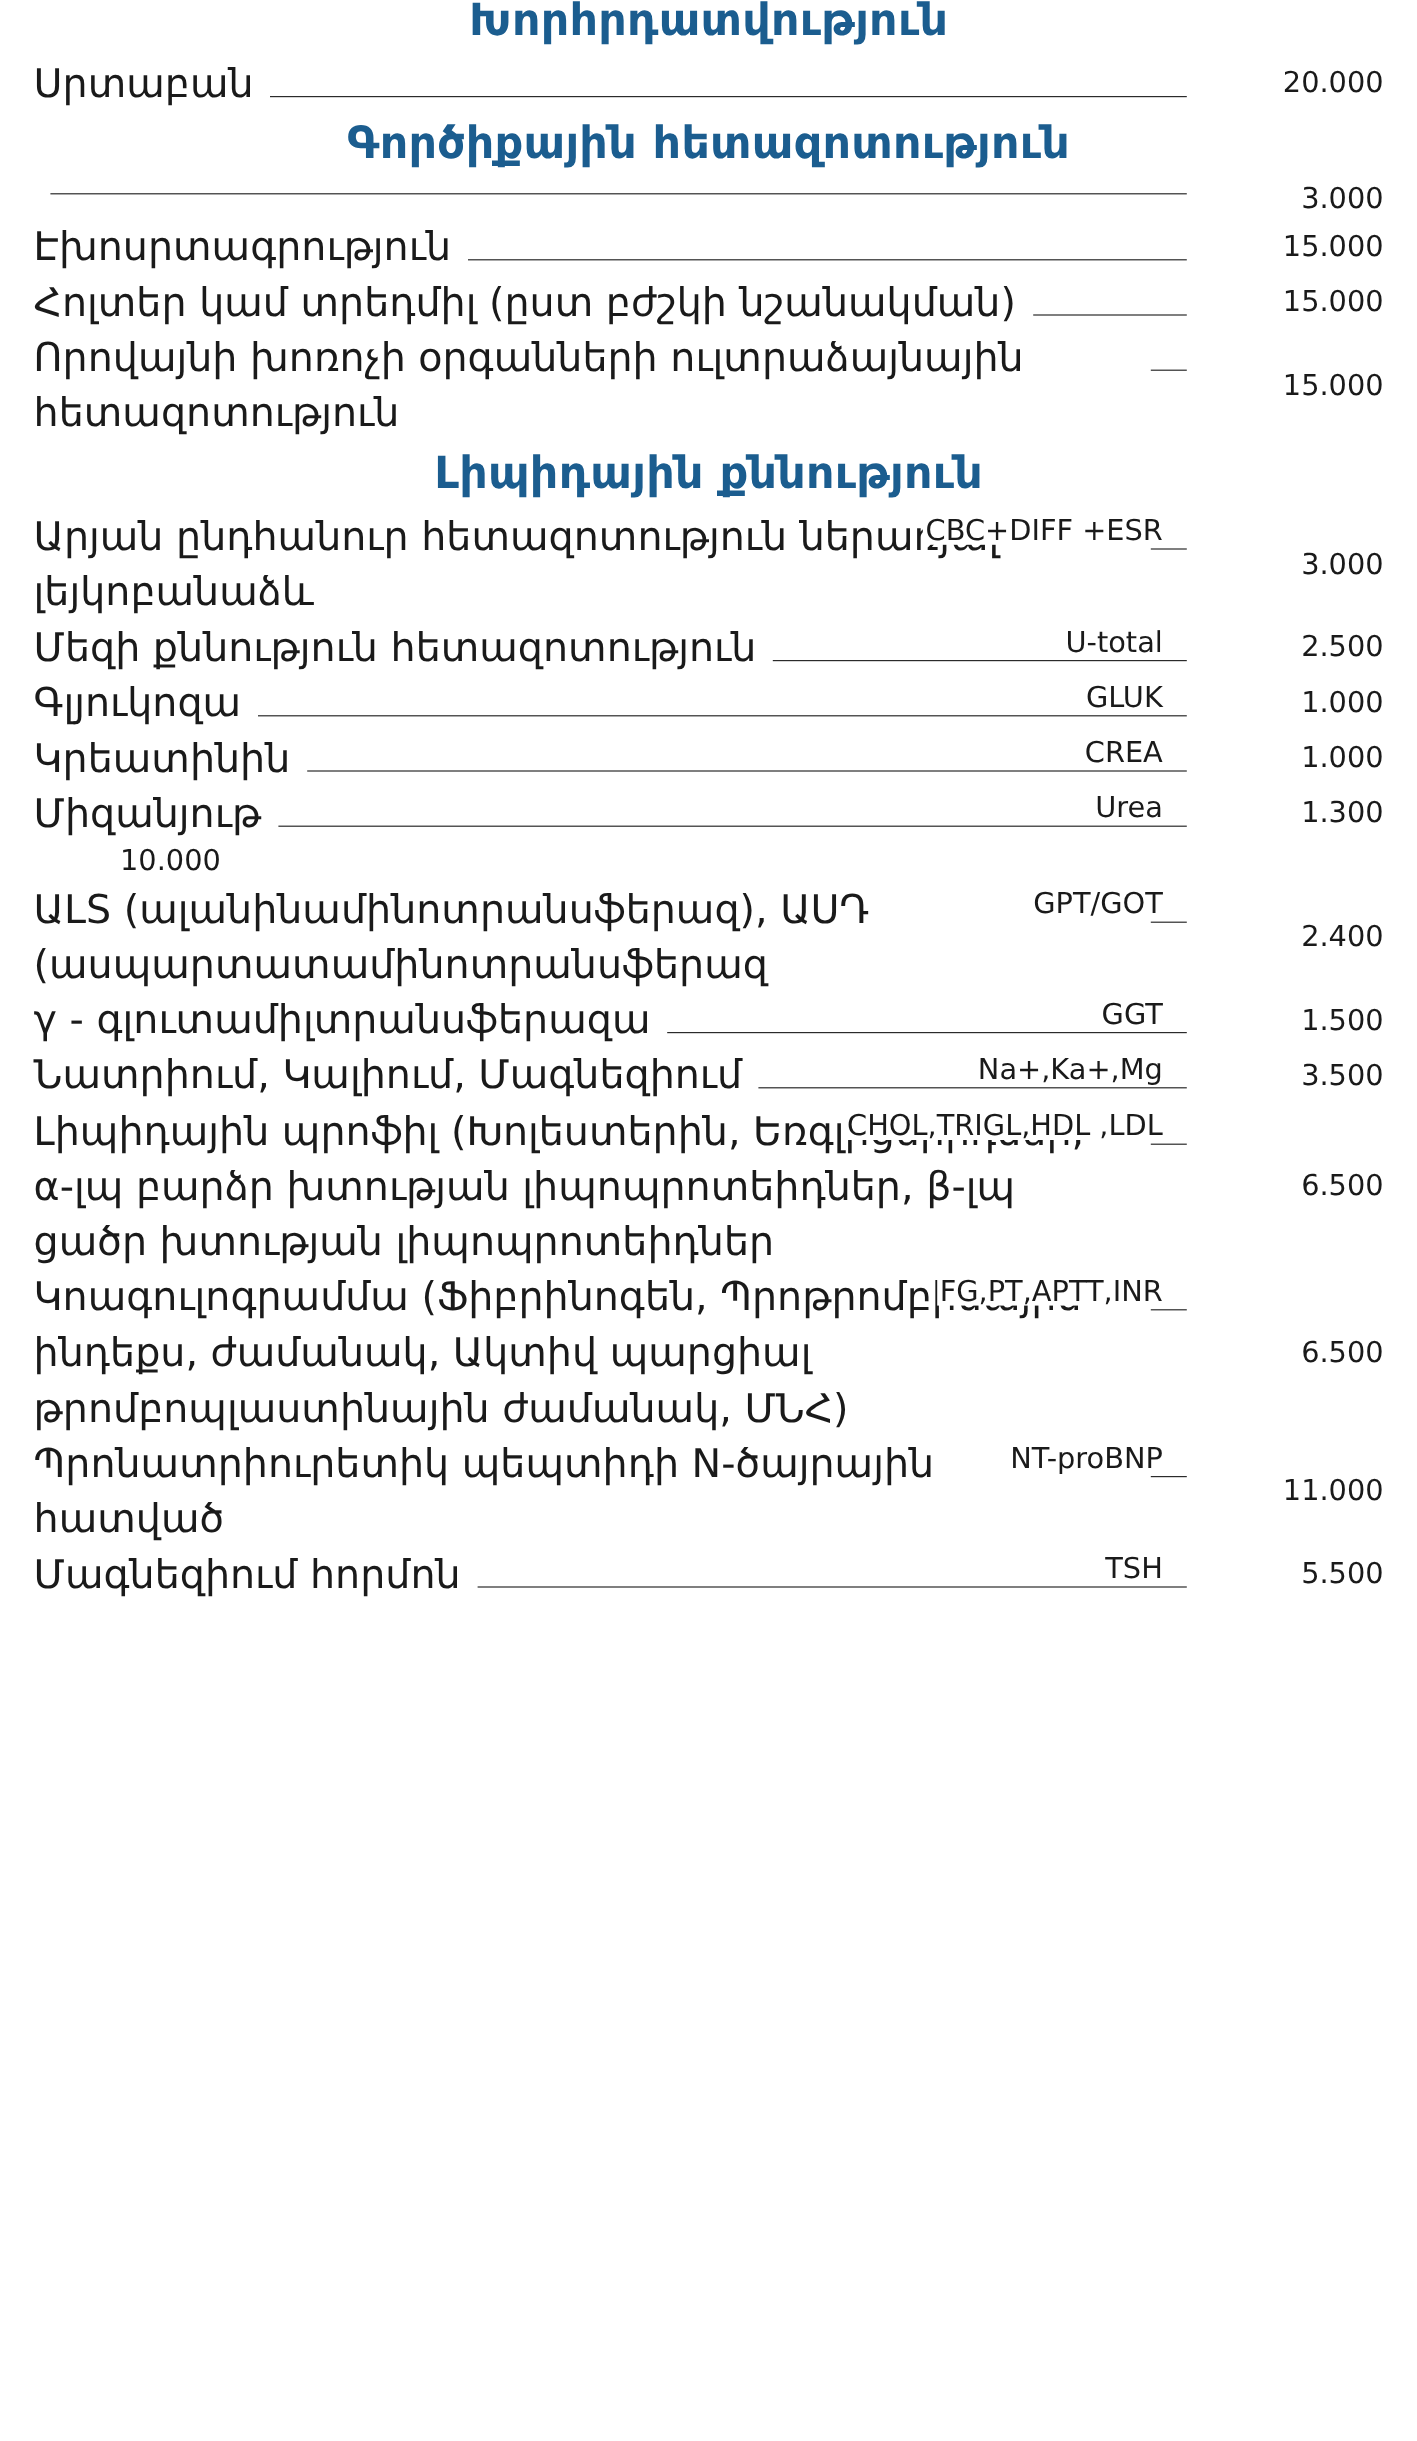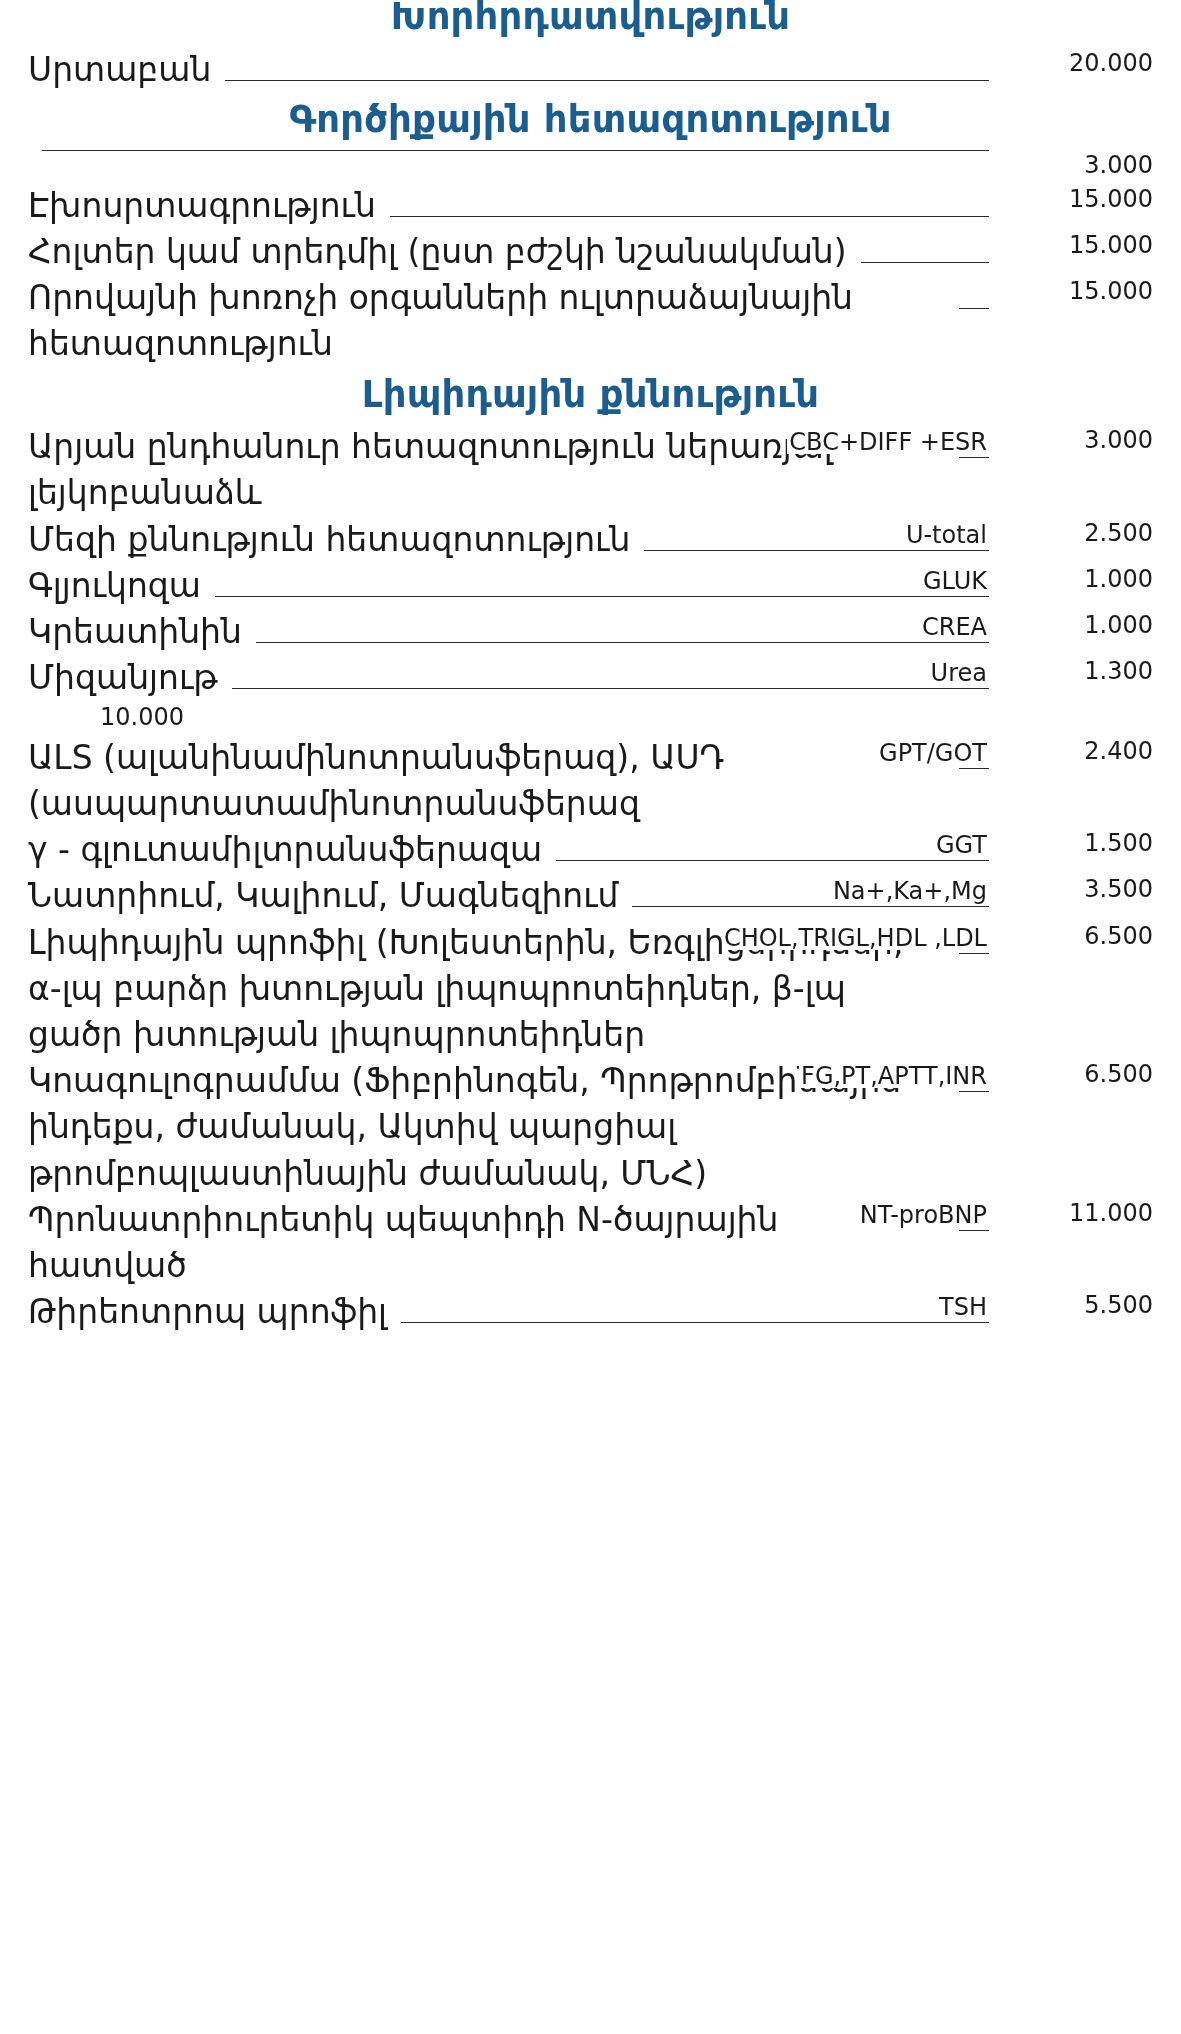--- a/index.html
+++ b/index.html
@@ -31,21 +31,21 @@
     padding: 6px 0 8px 0;
     letter-spacing: 0.2px;
   }
   .section-title.first {
     padding-top: 0;
     margin-top: -4px;
   }
   
   .row {
     display: flex;
-    align-items: flex-start;
+    align-items: center;
     width: 100%;
     margin: 0;
   }
   .row-inner {
     flex: 1 1 auto;
     position: relative;
     min-width: 0;
   }
   .label {
     font-size: 33px;
@@ -68,21 +68,21 @@
   .leader {
     flex: 1 1 auto;
     position: relative;
     height: 1px;
     border-bottom: 1.5px solid #2b2b2b;
     margin: 0 8px 10px 14px;
     min-width: 30px;
   }
   .code {
     position: absolute;
-    right: 0;
+    right: 18px;
     bottom: 3px;
     font-size: 24px;
     color: #1a1a1a;
     white-space: nowrap;
     line-height: 1;
     background: #ffffff;
     padding: 0 2px;
     margin-top: 36px;
   }
   .price {
@@ -268,21 +268,21 @@
             <span class="leader">
               <span class="code">NT-proBNP</span>
             </span>
           </div>
         </div>
         <div class="price">11.000</div>
       </div>
       <div class="row">
         <div class="row-inner">
           <div class="lead-wrap">
-            <span class="lead-text label">Թիրեոտրոպ պրոֆիլ</span>
+            <span class="lead-text label">Մագնեզիում հորմոն</span>
             <span class="leader">
               <span class="code">TSH</span>
             </span>
           </div>
         </div>
         <div class="price">5.500</div>
       </div>
     </div>
 </div>
 

